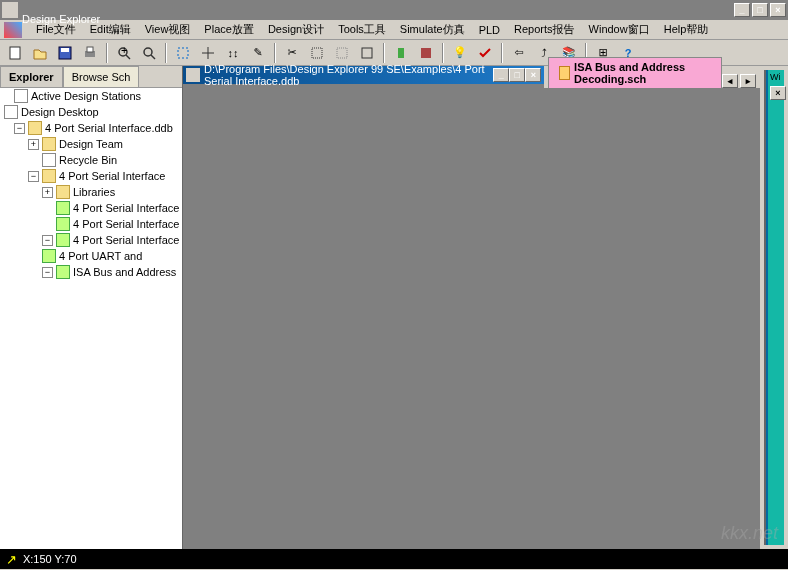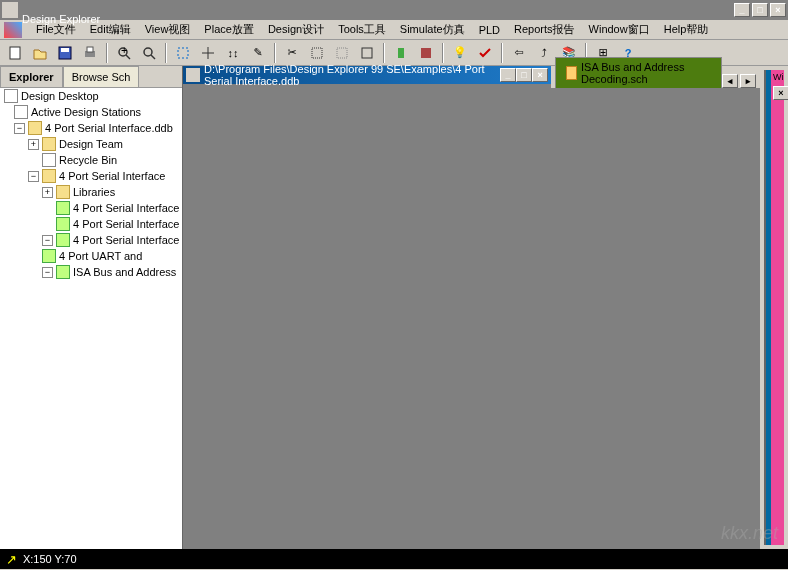--- a/index.html
+++ b/index.html
@@ -24,35 +24,35 @@
 .expander { width: 11px; height: 11px; border: 1px solid #888; display: inline-flex; align-items: center; justify-content: center; font-size: 9px; margin-right: 3px; background: #fff; line-height: 1; }
 .treeicon { width: 14px; height: 14px; display: inline-block; margin-right: 3px; }
 .folder-icon { background: #f7df8c; border: 1px solid #c0a040; }
 .doc-icon { background: #fff; border: 1px solid #888; }
 .sch-icon { background: #c0ff80; border: 1px solid #4a4; }
 .rightpanel { flex: 1; display: flex; flex-direction: row; background: #808080; }
 .docwin-title { background: #084d8c; background: linear-gradient(to right, #084d8c, #1f7ac8); color: #fff; height: 18px; display: flex; align-items: center; padding: 0 3px; }
 .docwin-title .icon { width: 14px; height: 14px; background: #d4d0c8; margin-right: 4px; }
 .docwin-title .text { flex: 1; font-size: 11px; }
 .doctab-row { background: #d4d0c8; height: 22px; display: flex; align-items: flex-end; padding: 0 4px; }
-.doctab { padding: 3px 10px; border: 1px solid #888; border-bottom: none; background: #4d7c0f; display: flex; align-items: center; font-weight: normal; }
+.doctab { padding: 3px 10px; border: 1px solid #888; border-bottom: none; background: #f9a8d4; display: flex; align-items: center; font-weight: bold; }
 .doctab .icon { width: 14px; height: 14px; background: #ffd070; border: 1px solid #c08020; margin-right: 4px; }
 .doctabnav { margin-left: auto; display: flex; gap: 2px; }
 .schematic-area { flex: 1; background: #d4d0c8; padding: 4px; display: flex; }
 .schematic-canvas { flex: 1; background: #f8f4e8; border: 1px solid #666; position: relative; overflow: hidden; }
 .schematic-border { position: absolute; inset: 8px; border: 1px solid #b0a060; }
 .schematic-border2 { position: absolute; inset: 14px; border: 1px solid #b0a060; }
 .chip-main { position: absolute; left: 220px; top: 90px; width: 60px; height: 190px; background: #f7f78c; border: 1px solid #8a8a30; }
 .chip-sec { position: absolute; left: 330px; top: 120px; width: 38px; height: 90px; background: #f7f78c; border: 1px solid #8a8a30; }
 .wire { position: absolute; background: #084dc0; }
 .component-label { position: absolute; font-size: 7px; color: #084dc0; }
 .title-block { position: absolute; right: 18px; bottom: 18px; width: 170px; height: 56px; border: 1px solid #888; background: #fff; }
 .title-block-cell { border-bottom: 1px solid #aaa; padding: 1px 3px; font-size: 7px; display: flex; }
 .protel-logo { position: absolute; right: 6px; top: 4px; font-style: italic; font-weight: bold; font-size: 10px; }
-.rightstrip { width: 18px; background: #ec4899; border-left: 5px solid #0369a1; }
+.rightstrip { width: 18px; background: #14b8a6; border-left: 2px solid #0369a1; }
 .statusbar { height: 20px; background: #000; color: #fff; display: flex; align-items: center; padding: 0 6px; }
 .status-arrow { color: #ff0; margin-right: 6px; font-size: 13px; }
 .indent1 { padding-left: 14px; }
 .indent2 { padding-left: 28px; }
 .indent3 { padding-left: 42px; }
 .indent4 { padding-left: 28px; }
 svg { display: block; }
 </style>
 </head>
 <body>
@@ -179,27 +179,27 @@
 </div>
 
 <div class="main">
 
   <div class="leftpanel">
     <div class="tabs">
       <div class="tab active">Explorer</div>
       <div class="tab">Browse Sch</div>
     </div>
     <div class="tree">
+      <div class="treenode indent1">
+          <span class="treeicon doc-icon"></span>
+          <span>Active Design Stations</span>
+        </div>
       <div class="treenode">
           <span class="treeicon doc-icon"></span>
           <span>Design Desktop</span>
-        </div>
-      <div class="treenode indent1">
-          <span class="treeicon doc-icon"></span>
-          <span>Active Design Stations</span>
         </div>
       <div class="treenode indent1">
           <span class="expander">−</span>
           <span class="treeicon folder-icon"></span>
           <span>4 Port Serial Interface.ddb</span>
         </div>
       <div class="treenode indent2">
           <span class="expander">+</span>
           <span class="treeicon folder-icon"></span>
           <span>Design Team</span>

